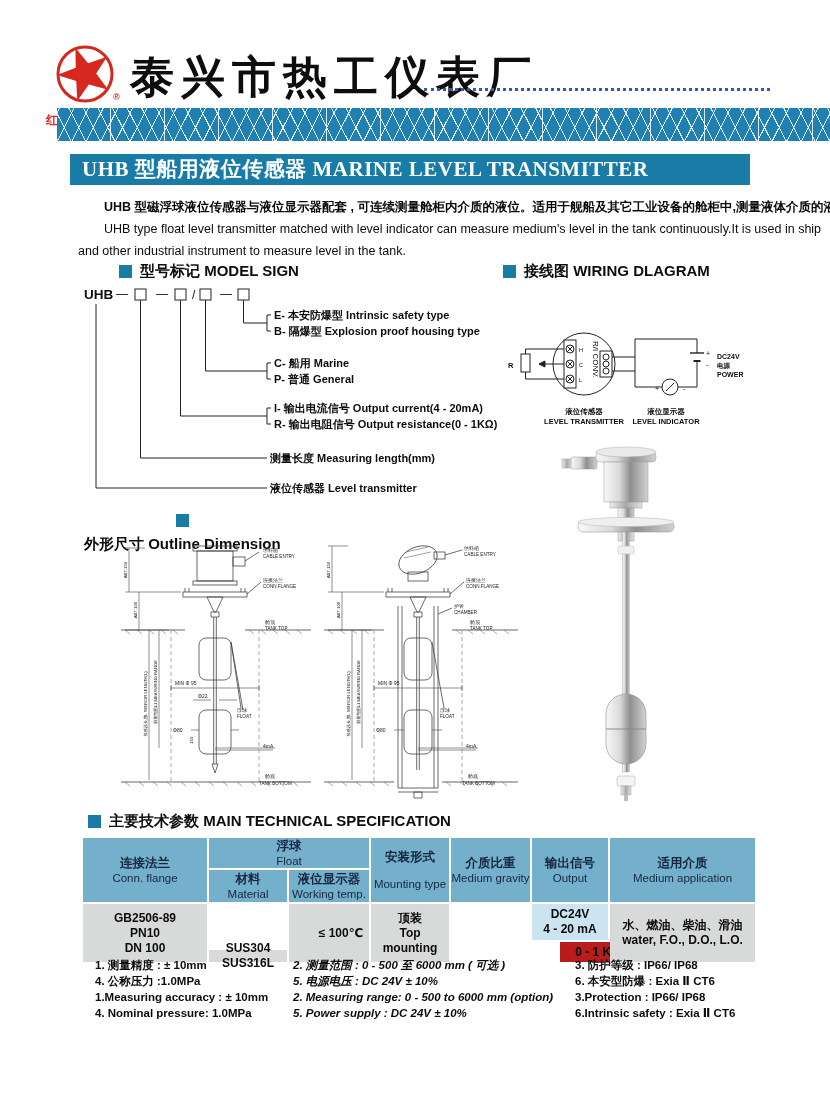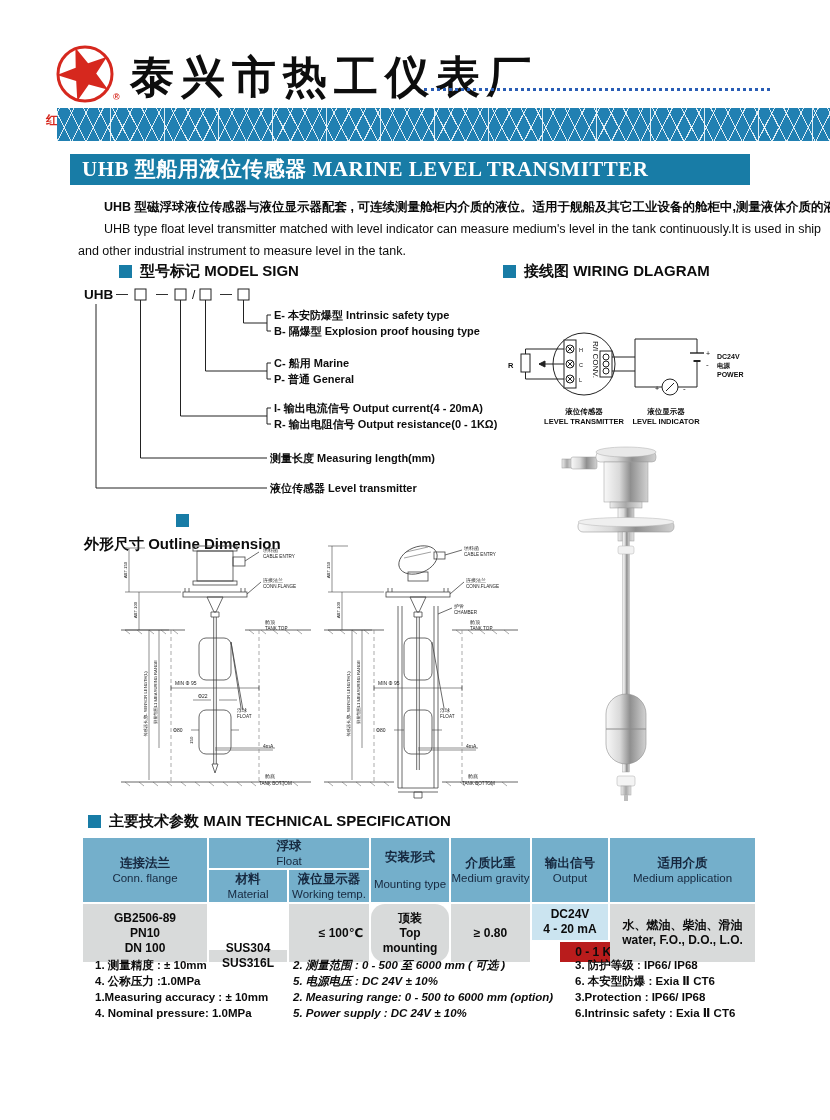--- a/index.html
+++ b/index.html
@@ -58,21 +58,21 @@
   .c-float{grid-column:2/4;grid-row:1;}
   .c-mat{grid-column:2;grid-row:2;}
   .c-wt{grid-column:3;grid-row:2;}
   .c-mount{grid-column:4;grid-row:1/3;gap:12px;}
   .c-grav{grid-column:5;grid-row:1/3;}
   .c-out{grid-column:6;grid-row:1/3;}
   .c-app{grid-column:7;grid-row:1/3;}
   .d-conn{grid-column:1;grid-row:3;}
   .d-mat{grid-column:2;grid-row:3;margin-top:46px;}
   .d-wt{grid-column:3;grid-row:3;padding-left:24px;}
-  .d-mount{grid-column:4;grid-row:3;border-radius:14px;}
+  .d-mount{grid-column:4;grid-row:3;}
   .d-grav{grid-column:5;grid-row:3;}
   .d-out{grid-column:6;grid-row:3;background:#fff;padding:0;display:flex;gap:2px;}
   .d-out .sub{background:#cbe4f0;display:flex;flex-direction:column;align-items:center;
       justify-content:center;}
   .d-out .sub1{height:36px;}
   .d-out .sub2{flex:1;}
   .d-app{grid-column:7;grid-row:3;}
 
   
   .notes{left:95px;top:957px;width:700px;font-size:11.5px;font-weight:600;
@@ -398,23 +398,20 @@
       <div>SUS304</div>
       <div>SUS316L</div>
     </div>
     <div class="cell data d-wt">
       <div>≤ 100℃</div>
     </div>
     <div class="cell data d-mount">
       <div>顶装</div>
       <div>Top mounting</div>
     </div>
-    <div class="cell data d-grav">
-      <div>≥ 0.80</div>
-    </div>
     <div class="d-out" style="flex-direction:column;">
       <div class="sub sub1 cell data" style="background:#cbe4f0;width:100%;">
         <div>DC24V</div>
         <div>4 - 20 mA</div>
       </div>
       <div class="sub sub2 cell data" style="background:#b91c1c;width:100%;margin-left:28px;">
         <div>0 - 1 KΩ</div>
       </div>
     </div>
     <div class="cell data d-app">

